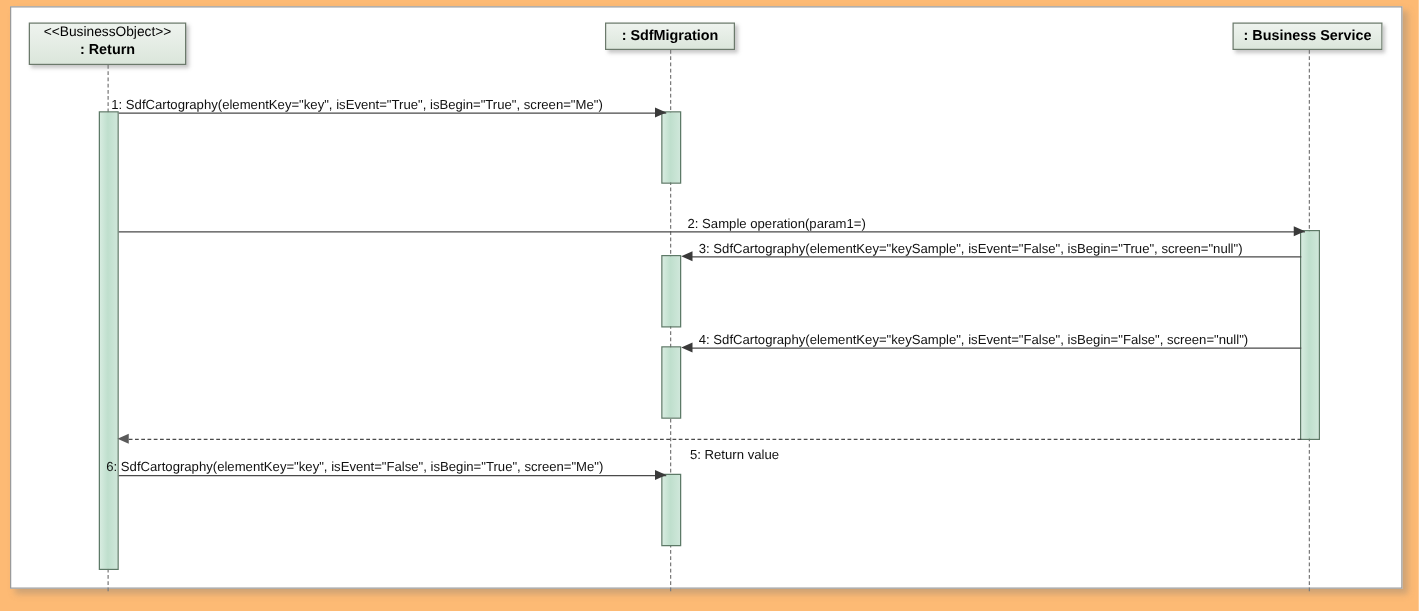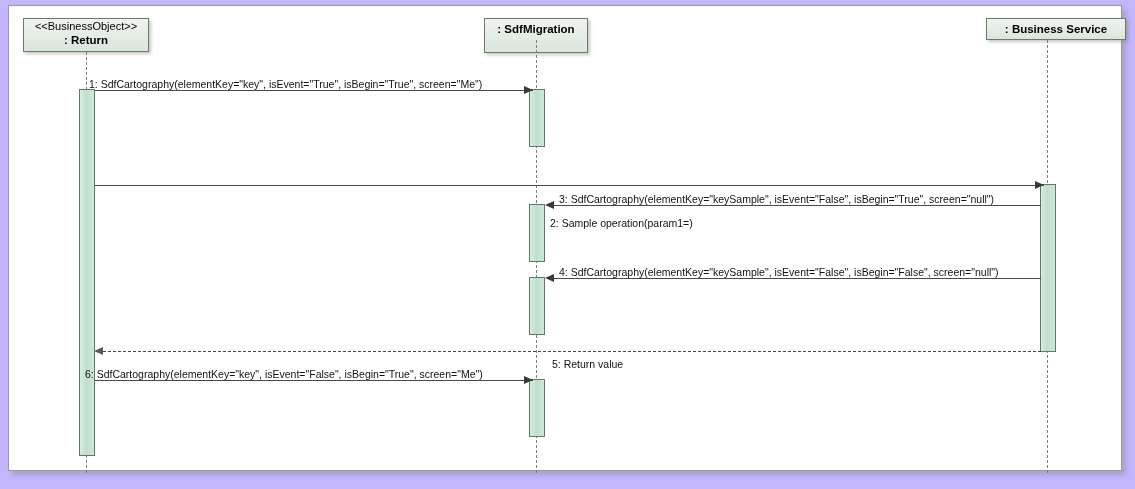--- a/index.html
+++ b/index.html
@@ -11,21 +11,21 @@
     width: 1135px;
     height: 489px;
     overflow: hidden;
     font-family: "Liberation Sans", sans-serif;
   }
 
   #diagram-root {
     position: relative;
     width: 1135px;
     height: 489px;
-    background: #c4b5fd;
+    background: #fdba74;
   }
 
   
   .diagram-frame {
     position: absolute;
     left: 8px;
     top: 5px;
     width: 1114px;
     height: 466px;
     background: #ffffff;
@@ -121,44 +121,44 @@
 <div id="diagram-root">
 
   <div class="diagram-frame">
 
     <div class="lifeline-head" style="left:14px; top:12px; width:126px; height:34px;">
       <span class="stereotype">&lt;&lt;BusinessObject&gt;&gt;</span>
       <span class="lname">: Return</span>
     </div>
     <div class="lifeline-dash" style="left:77px; top:46px; height:421px;"></div>
 
-    <div class="lifeline-head" style="left:475px; top:12px; width:104px; height:35px; padding-top:3px;">
+    <div class="lifeline-head" style="left:475px; top:12px; width:104px; height:22px; padding-top:3px;">
       <span class="lname">: SdfMigration</span>
     </div>
     <div class="lifeline-dash" style="left:527px; top:34px; height:433px;"></div>
 
-    <div class="lifeline-head" style="left:977px; top:12px; width:140px; height:22px; padding-top:3px;">
+    <div class="lifeline-head" style="left:977px; top:12px; width:120px; height:22px; padding-top:3px;">
       <span class="lname">: Business Service</span>
     </div>
     <div class="lifeline-dash" style="left:1038px; top:34px; height:433px;"></div>
 
     <div class="activation" style="left:70px; top:83px; height:367px;"></div>
 
     <div class="activation" style="left:520px; top:83px; height:58px;"></div>
     <div class="activation" style="left:520px; top:198px; height:58px;"></div>
     <div class="activation" style="left:520px; top:271px; height:58px;"></div>
     <div class="activation" style="left:520px; top:373px; height:58px;"></div>
 
     <div class="activation" style="left:1031px; top:178px; height:168px;"></div>
 
     <div class="msg-label" style="left:80px; top:72px;">1: SdfCartography(elementKey="key", isEvent="True", isBegin="True", screen="Me")</div>
     <div class="msg" style="left:86px; top:84px; width:438px;"></div>
     <div class="arrow right" style="left:515px; top:80px;"></div>
 
-    <div class="msg-label" style="left:541px; top:167px;margin-top:44px;">2: Sample operation(param1=)</div>
+    <div class="msg-label" style="left:541px; top:167px;">2: Sample operation(param1=)</div>
     <div class="msg" style="left:86px; top:179px; width:949px;"></div>
     <div class="arrow right" style="left:1026px; top:175px;"></div>
 
     <div class="msg-label" style="left:550px; top:187px;">3: SdfCartography(elementKey="keySample", isEvent="False", isBegin="True", screen="null")</div>
     <div class="msg" style="left:540px; top:199px; width:492px;"></div>
     <div class="arrow left" style="left:536px; top:195px;"></div>
 
     <div class="msg-label" style="left:550px; top:260px;">4: SdfCartography(elementKey="keySample", isEvent="False", isBegin="False", screen="null")</div>
     <div class="msg" style="left:540px; top:272px; width:492px;"></div>
     <div class="arrow left" style="left:536px; top:268px;"></div>

